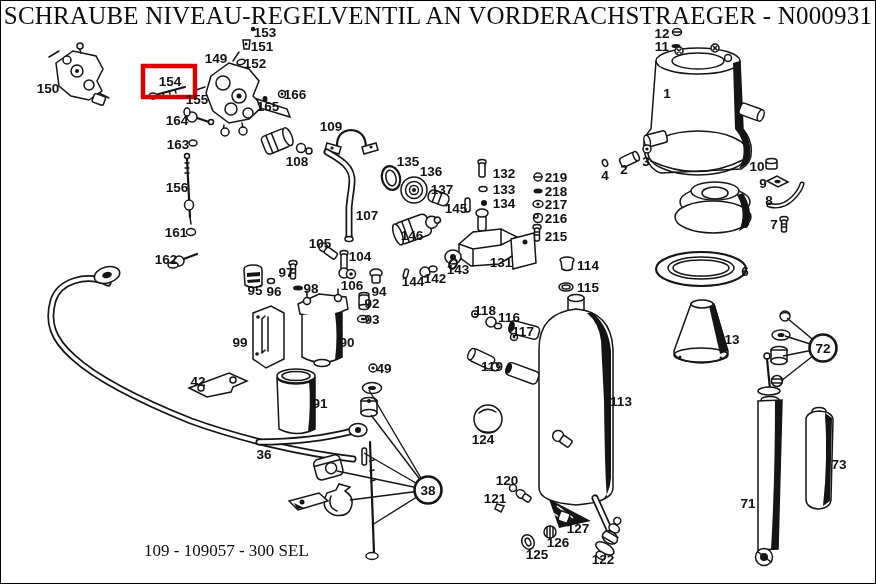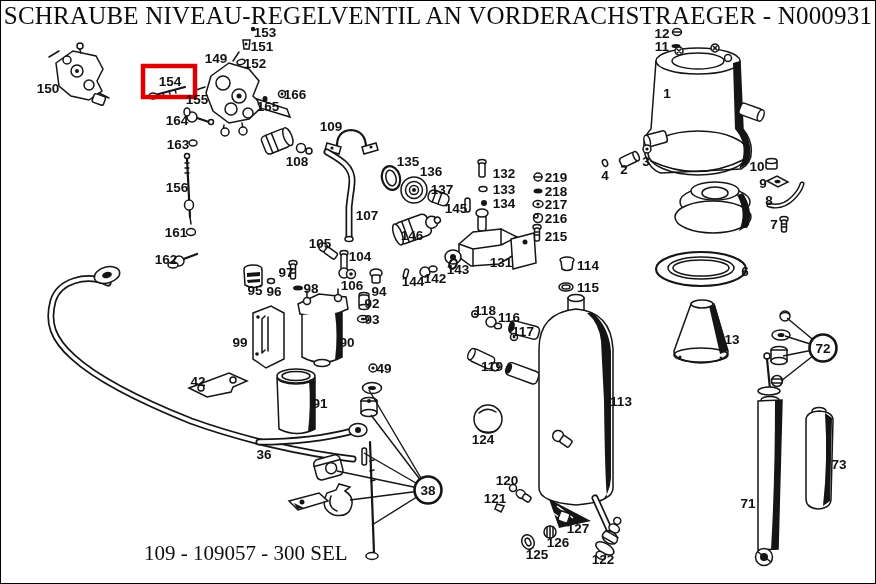--- a/index.html
+++ b/index.html
@@ -1,18 +1,18 @@
 <!DOCTYPE html>
 <html><head>
 <meta charset="utf-8">
 <style>
   html,body{margin:0;padding:0;background:#888;}
   #stage{position:relative;width:876px;height:584px;background:#fff;border:1px solid #000;box-sizing:border-box;overflow:hidden;font-family:"Liberation Sans",sans-serif;}
   #title{position:absolute;top:1px;left:0;width:100%;text-align:center;font-family:Liberation Serif, serif;font-size:25px;color:#0d0d0d;white-space:nowrap;letter-spacing:.2px;}
-  #footer{position:absolute;left:143px;top:540px;font-family:"Liberation Serif",serif;font-size:21px;color:#0d0d0d;white-space:nowrap;}
+  #footer{position:absolute;left:143px;top:540px;font-family:"Liberation Serif",serif;font-size:17px;color:#0d0d0d;white-space:nowrap;}
   svg{position:absolute;left:0;top:0;}
   .ln{stroke:#151515;fill:none;stroke-width:1.5;stroke-linecap:round;stroke-linejoin:round;}
   .ln2{stroke:#151515;fill:none;stroke-width:2.2;stroke-linecap:round;stroke-linejoin:round;}
   .fl{fill:#151515;stroke:none;}
   .wf{fill:#fff;stroke:#151515;stroke-width:1.5;}
   .pipe-o{stroke:#151515;stroke-width:7;fill:none;stroke-linecap:round;}
   .pipe-i{stroke:#fff;stroke-width:3.6;fill:none;stroke-linecap:round;}
   .lead{stroke:#151515;stroke-width:1.4;}
   .plabel{font-family:"Liberation Sans",sans-serif;font-size:13.5px;font-weight:700;fill:#111;}
 </style>

